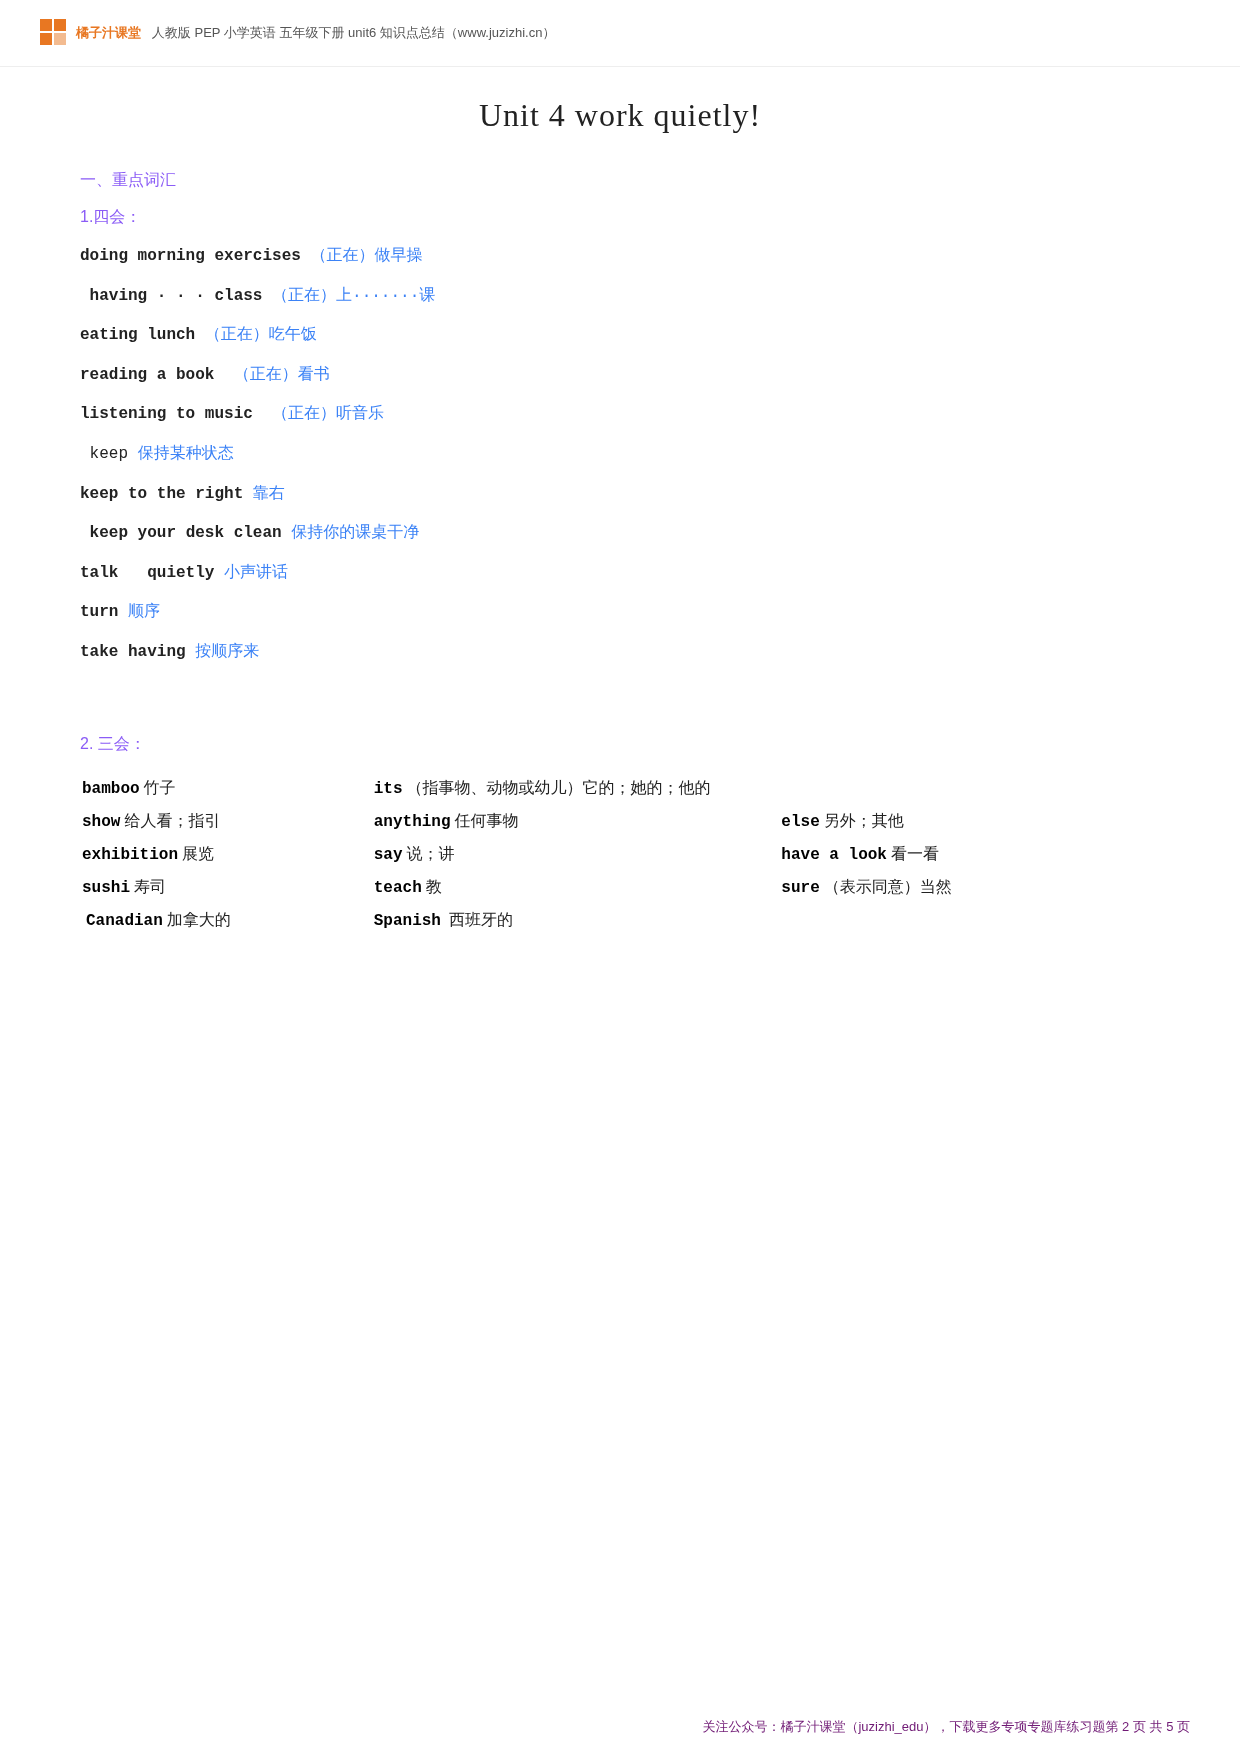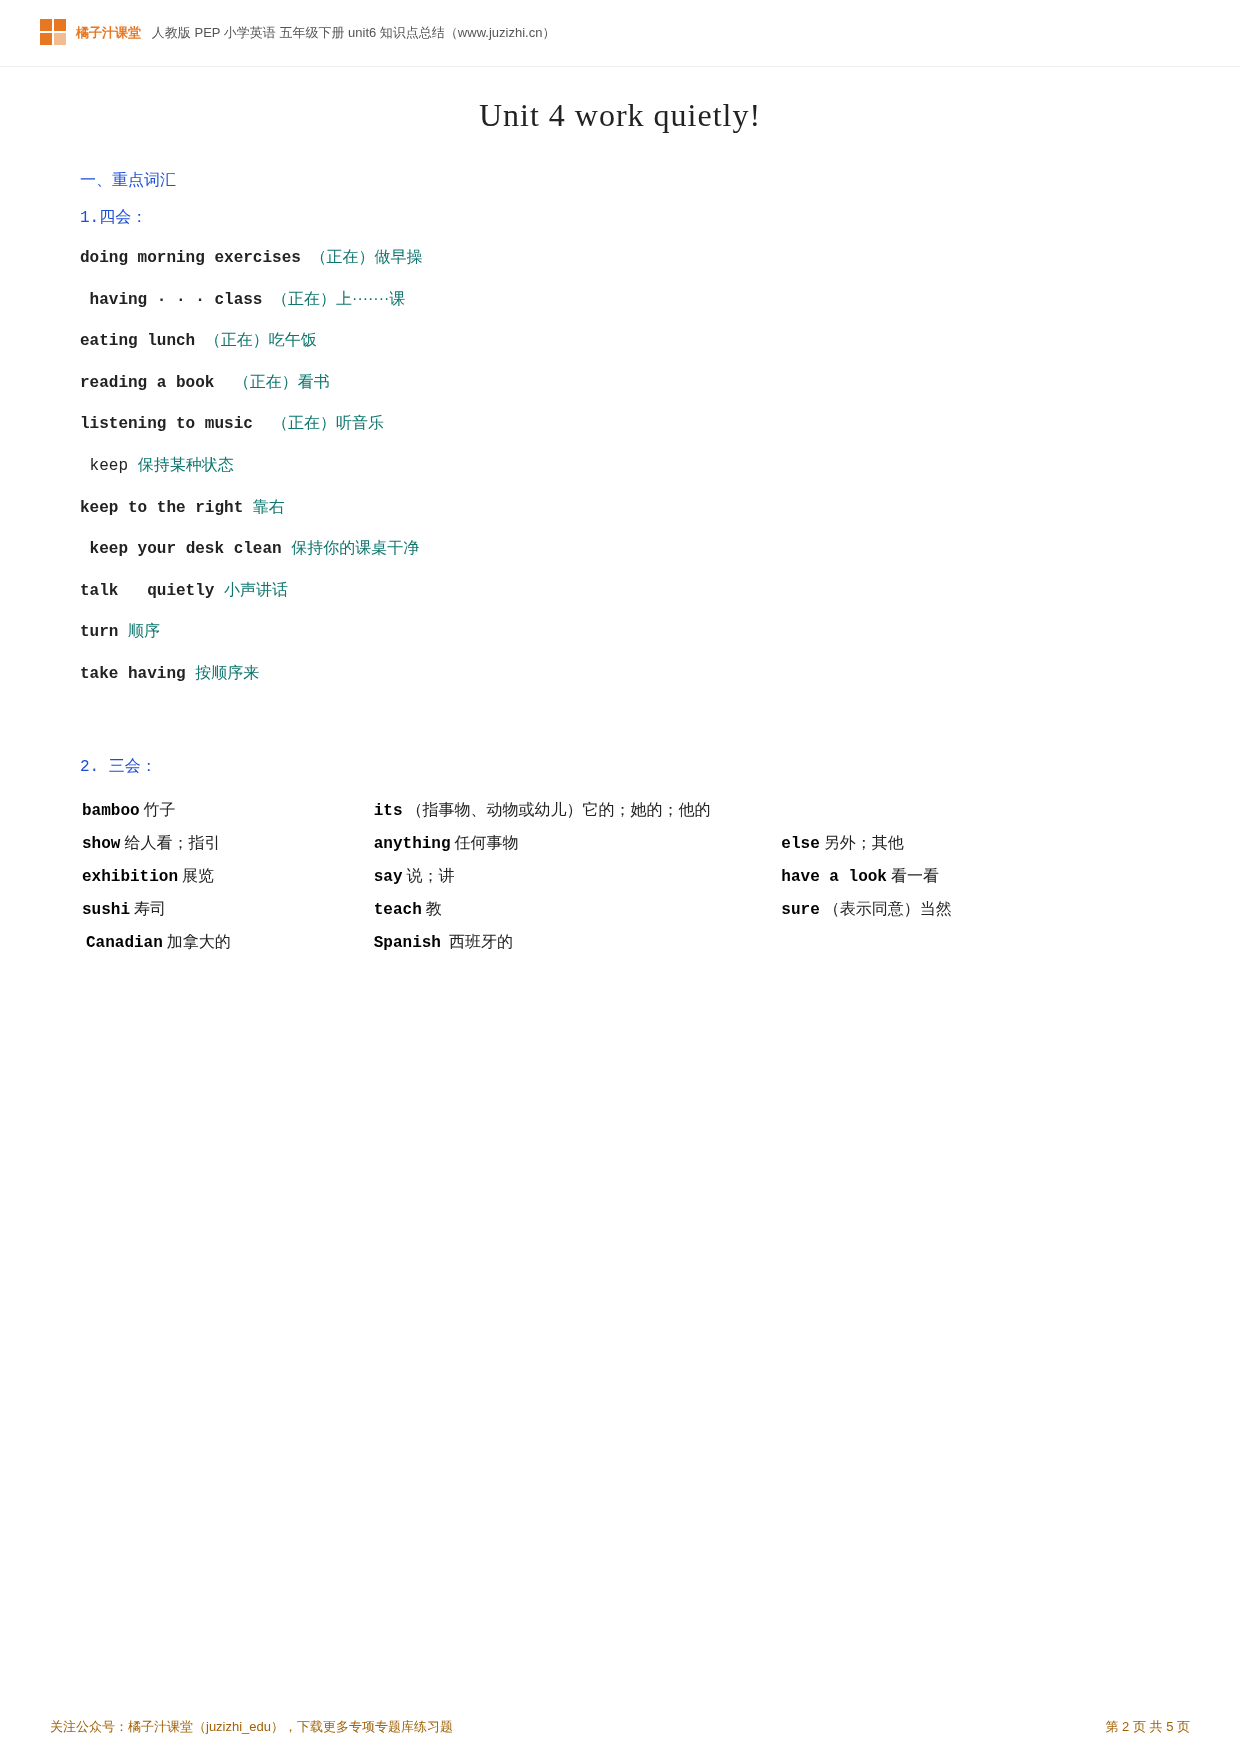--- a/index.html
+++ b/index.html
@@ -43,37 +43,37 @@
       font-size: 32px;
       font-weight: normal;
       color: #222;
       margin-bottom: 36px;
       font-family: Georgia, "Times New Roman", serif;
       letter-spacing: 1px;
     }
 
     
     .section-header {
-      color: #1d4ed8;
+      color: #8b5cf6;
       font-size: 16px;
-      font-family: Liberation Mono, monospace;
+      font-family: Liberation Sans, sans-serif;
       margin-bottom: 16px;
     }
 
     
     .vocab-entry {
       font-size: 16px;
       color: #222;
       margin-bottom: 14px;
       font-family: "Courier New", Courier, monospace;
       line-height: 1.6;
     }
     .vocab-entry .cn {
-      font-family: Liberation Sans, sans-serif;
-      color: #0f766e;
+      font-family: Liberation Mono, monospace;
+      color: #3b82f6;
     }
 
     
     .subsection {
       margin-bottom: 28px;
     }
 
     
     .vocab-table {
       width: 100%;
@@ -92,24 +92,24 @@
       color: #222;
     }
 
     
     .footer {
       position: absolute;
       bottom: 18px;
       left: 0;
       right: 0;
       display: flex;
-      justify-content: space-between;
+      justify-content: flex-end;
       padding: 0 50px;
       font-size: 13px;
-      color: #a16207;
+      color: #701a75;
       font-family: "Microsoft YaHei", "微软雅黑", sans-serif;
     }
     .spacer-lg { height: 40px; }
   </style>
 </head>
 <body>
 
 <div class="header-bar">
 
   <svg class="logo-icon" viewBox="0 0 28 28">

